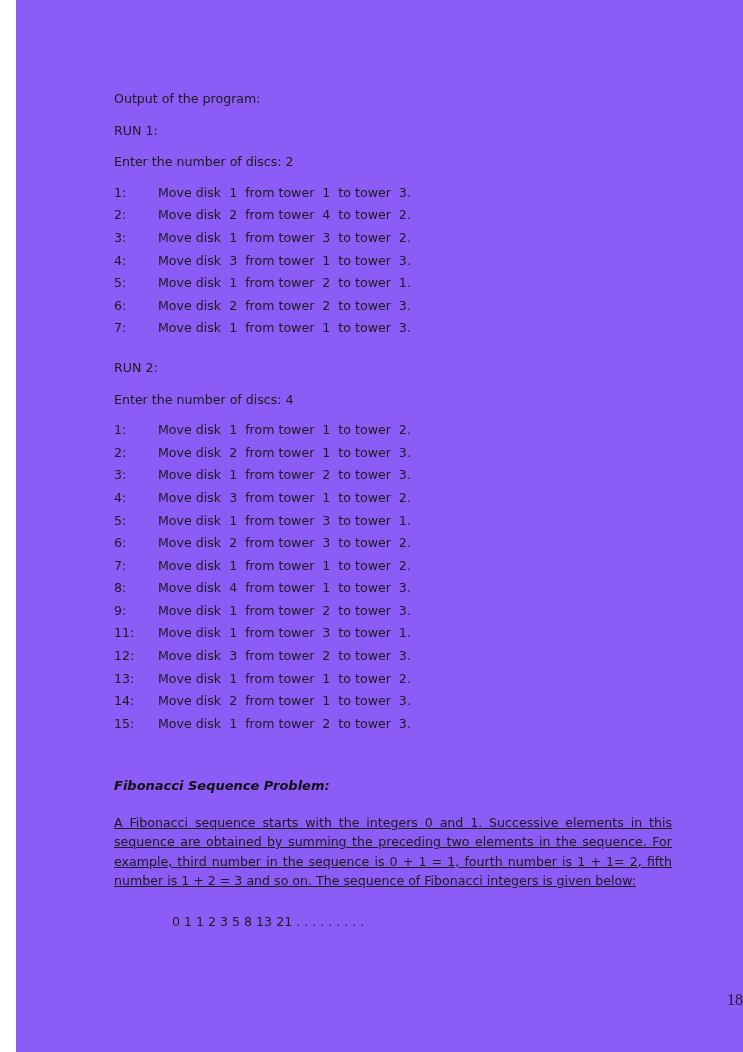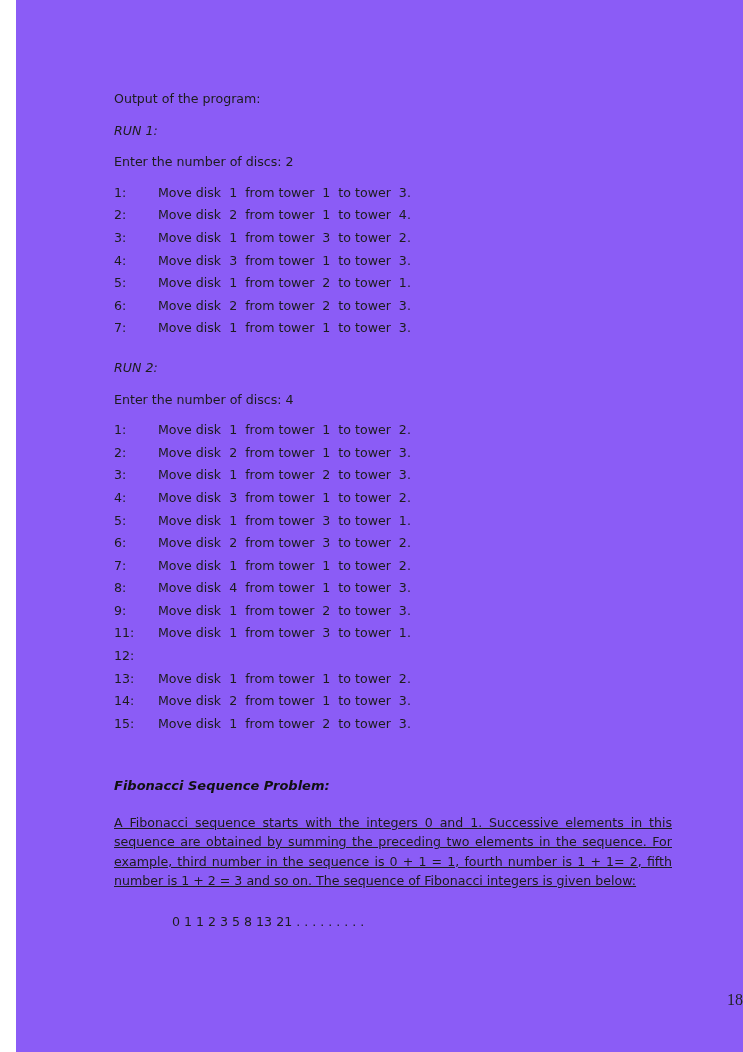--- a/index.html
+++ b/index.html
@@ -33,21 +33,20 @@
     font-size: 12.6px;
     line-height: 22.6px;
     color: #1c1c1c;
     white-space: pre;
   }
 
   .intro {
     margin: 0 0 9px 0;
   }
   .run-label {
-    font-style: italic;
     margin: 0 0 9px 0;
   }
   .prompt {
     margin: 0 0 8px 0;
   }
 
   .moves {
     margin: 0;
     padding: 0;
     list-style: none;
@@ -121,21 +120,21 @@
     <div class="run-block">
       <div class="line run-label">RUN 1:</div>
       <div class="line prompt">Enter the number of discs: 2</div>
       <div class="moves">
         <div class="move-row">
           <span class="move-index">1:</span>
           <span class="move-text">Move disk  1  from tower  1  to tower  3.</span>
         </div>
         <div class="move-row">
           <span class="move-index">2:</span>
-          <span class="move-text">Move disk  2  from tower  1  to tower  4.</span>
+          <span class="move-text">Move disk  2  from tower  4  to tower  2.</span>
         </div>
         <div class="move-row">
           <span class="move-index">3:</span>
           <span class="move-text">Move disk  1  from tower  3  to tower  2.</span>
         </div>
         <div class="move-row">
           <span class="move-index">4:</span>
           <span class="move-text">Move disk  3  from tower  1  to tower  3.</span>
         </div>
         <div class="move-row">
@@ -194,20 +193,21 @@
         <div class="move-row">
           <span class="move-index">9:</span>
           <span class="move-text">Move disk  1  from tower  2  to tower  3.</span>
         </div>
         <div class="move-row">
           <span class="move-index">11:</span>
           <span class="move-text">Move disk  1  from tower  3  to tower  1.</span>
         </div>
         <div class="move-row">
           <span class="move-index">12:</span>
+          <span class="move-text">Move disk  3  from tower  2  to tower  3.</span>
         </div>
         <div class="move-row">
           <span class="move-index">13:</span>
           <span class="move-text">Move disk  1  from tower  1  to tower  2.</span>
         </div>
         <div class="move-row">
           <span class="move-index">14:</span>
           <span class="move-text">Move disk  2  from tower  1  to tower  3.</span>
         </div>
         <div class="move-row">

